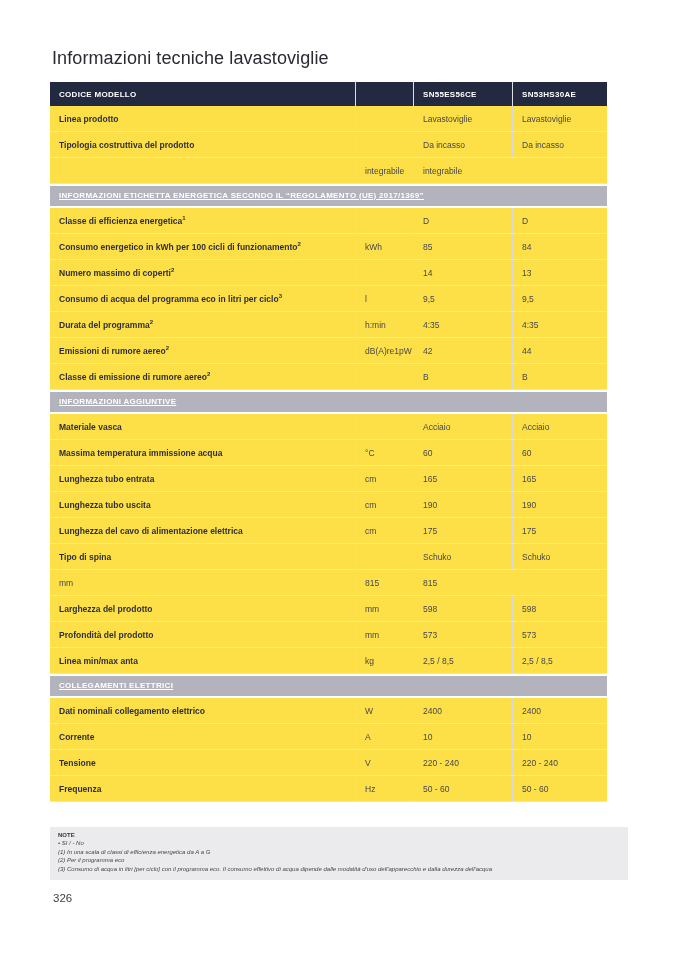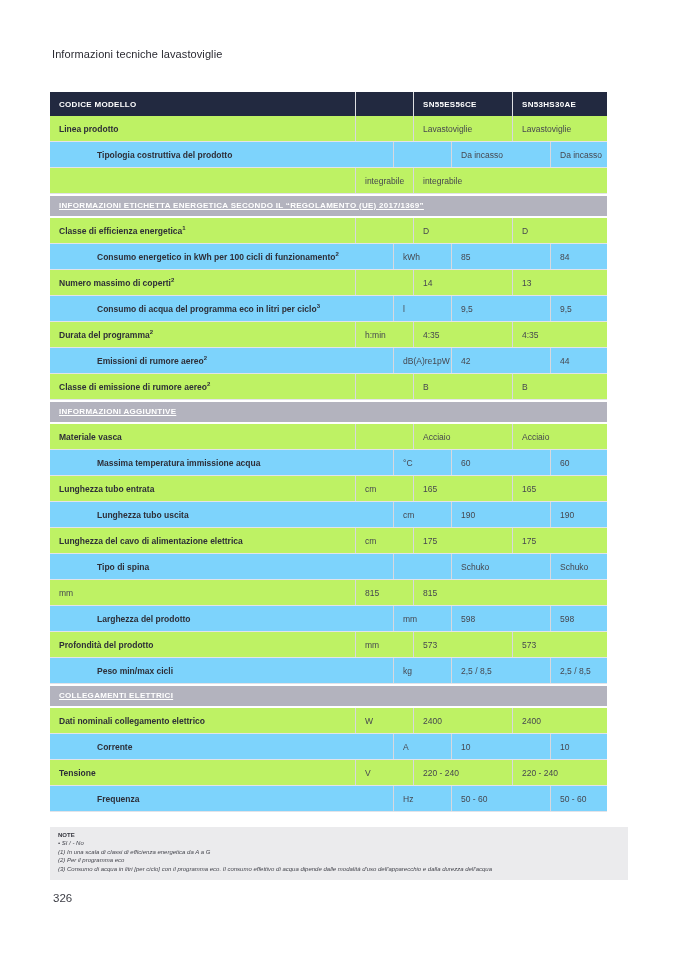--- a/index.html
+++ b/index.html
@@ -1,27 +1,27 @@
 <!DOCTYPE html>
 <html><head>
 <meta charset="utf-8">
 <style>
   html,body{margin:0;padding:0;background:#ffffff;}
   body{width:677px;height:958px;position:relative;font-family:"Liberation Sans","DejaVu Sans",sans-serif;-webkit-font-smoothing:antialiased;}
   .page{position:absolute;inset:0;background:#fff;overflow:hidden;}
 
-  .title{position:absolute;left:52px;top:48px;font-size:11px;font-weight:500;color:#2a2a32;letter-spacing:.1px;text-align:center;}
-
-  .spec-table{position:absolute;left:50px;top:92px;width:557px;}
+  .title{position:absolute;left:52px;top:48px;font-size:18px;font-weight:500;color:#2a2a32;letter-spacing:.1px;text-align:center;}
+
+  .spec-table{position:absolute;left:50px;top:82px;width:557px;}
   .thead{display:grid;grid-template-columns:305px 58px 99px 95px;background:#222940;height:24px;align-items:center;}
   .thead .cell{color:#ffffff;font-size:8px;font-weight:700;letter-spacing:.3px;padding-left:9px;white-space:nowrap;overflow:hidden;}
   .thead .cell + .cell{border-left:1px solid rgba(255,255,255,.85);height:100%;display:flex;align-items:center;}
 
-  .row{display:grid;grid-template-columns:305px 58px 99px 95px;height:25px;align-items:center;background:#bef264;border-bottom:1px solid #e3e3e9;}
-  .row.alt{background:#7dd3fc;padding-left:38px;}
+  .row{display:grid;grid-template-columns:305px 58px 99px 95px;height:25px;align-items:center;background:#fde047;border-bottom:1px solid #e3e3e9;}
+  .row.alt{background:#fde047;}
   .cell{font-size:8.5px;color:#46474f;padding-left:9px;white-space:nowrap;overflow:hidden;}
   .cell.label{font-weight:700;color:#2e2f38;}
   .cell.label sup{font-size:6px;vertical-align:super;line-height:0;}
   .row .cell + .cell{border-left:1px solid #d8d8de;height:100%;display:flex;align-items:center;}
 
   .section-row{height:20px;line-height:20px;background:#b3b3be;color:#ffffff;font-size:8px;font-weight:700;letter-spacing:.3px;padding-left:9px;border-top:2px solid #ffffff;border-bottom:2px solid #ffffff;white-space:nowrap;overflow:hidden;text-decoration:underline;}
 
   .notes{position:absolute;left:50px;top:827px;width:578px;background:#ebebed;padding:5px 8px 7px 8px;box-sizing:border-box;}
   .notes .notes-title{font-size:6px;font-weight:700;color:#34353d;font-style:normal;margin-bottom:1px;}
   .notes .note-line{font-size:6px;font-style:italic;color:#44454d;line-height:8.5px;white-space:nowrap;overflow:hidden;}
@@ -151,21 +151,21 @@
           <div class="cell value">598</div>
           <div class="cell value">598</div>
         </div>
         <div class="row">
           <div class="cell label">Profondità del prodotto</div>
           <div class="cell unit">mm</div>
           <div class="cell value">573</div>
           <div class="cell value">573</div>
         </div>
         <div class="row alt">
-          <div class="cell label">Peso min/max cicli</div>
+          <div class="cell label">Linea min/max anta</div>
           <div class="cell unit">kg</div>
           <div class="cell value">2,5 / 8,5</div>
           <div class="cell value">2,5 / 8,5</div>
         </div>
         <div class="section-row">COLLEGAMENTI ELETTRICI</div>
         <div class="row">
           <div class="cell label">Dati nominali collegamento elettrico</div>
           <div class="cell unit">W</div>
           <div class="cell value">2400</div>
           <div class="cell value">2400</div>

